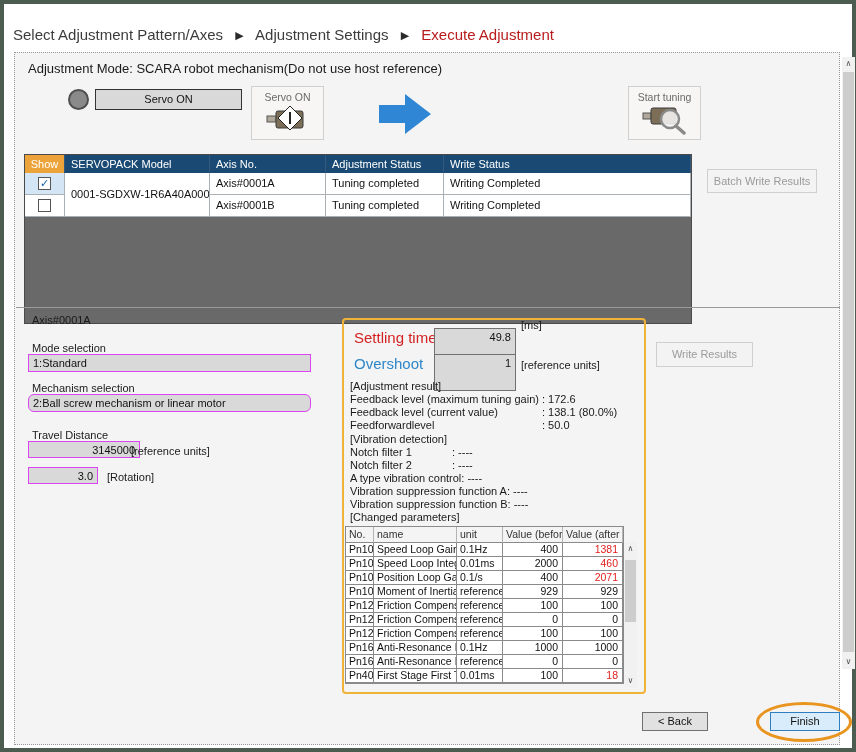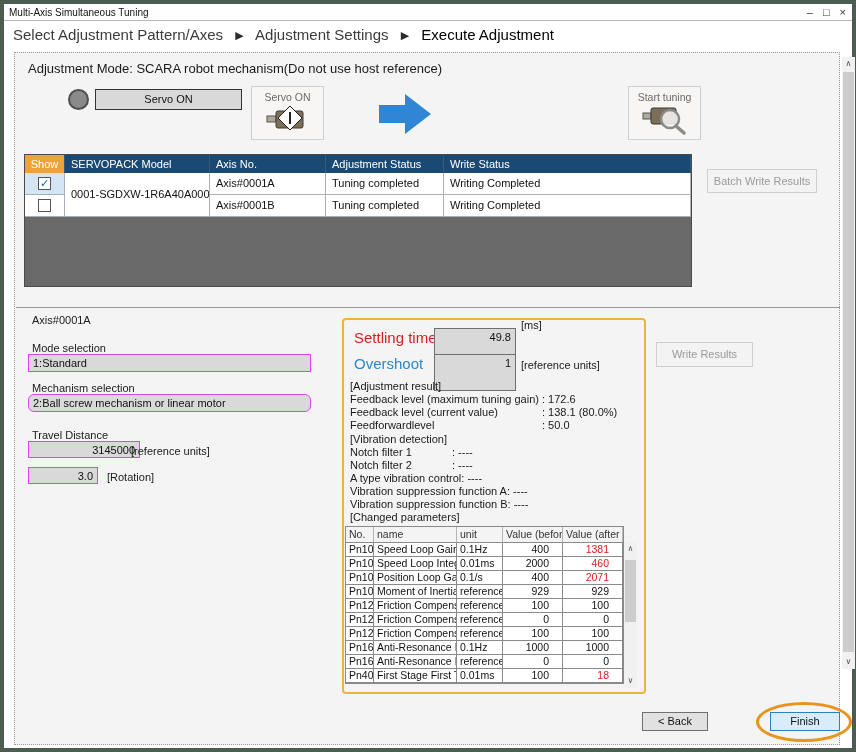--- a/index.html
+++ b/index.html
@@ -5,35 +5,35 @@
   * { box-sizing: border-box; margin: 0; padding: 0; }
   body { font-family: "Liberation Sans", sans-serif; background:#4d5c50; }
   .canvas { position:relative; width:856px; height:752px; background:#4d5c50; overflow:hidden; }
   .window { position:absolute; left:4px; top:4px; width:848px; height:744px; background:#ffffff; }
   .titlebar { position:absolute; left:0; top:0; width:100%; height:17px; background:#fff; border-bottom:1px solid #b8b8b8; font-size:10px; color:#111; }
   .titlebar .t { position:absolute; left:5px; top:3px; }
   .win-controls { position:absolute; right:6px; top:2px; display:flex; gap:10px; font-size:11px; color:#333; }
   .win-controls span { cursor:default; line-height:13px; }
   .breadcrumb { position:absolute; left:9px; top:22px; font-size:15px; color:#3c3c3c; white-space:nowrap; }
   .breadcrumb .sep { color:#2b2b2b; font-size:11px; margin:0 8px; vertical-align:1px; }
-  .breadcrumb .active { color:#000000; }
+  .breadcrumb .active { color:#b91c1c; }
   .content { position:absolute; left:10px; top:48px; width:826px; height:693px; border:1px dotted #999; background:#f4f4f4; }
   .adj-mode { position:absolute; left:24px; top:57px; font-size:13px; color:#1a1a1a; }
 
   
   .led { position:absolute; left:64px; top:85px; width:21px; height:21px; border-radius:50%; background:#8a8a8a; border:2px solid #4f4f4f; }
   .servo-bar { position:absolute; left:91px; top:85px; width:147px; height:21px; background:#d9d9d9; border:1px solid #333; font-size:11px; color:#111; text-align:center; line-height:19px; }
   .icon-btn { position:absolute; width:73px; height:54px; background:#f7f6f5; border:1px solid #cfcfcf; text-align:center; }
   .icon-btn .lbl { display:block; font-size:10.5px; color:#6a6a6a; margin-top:4px; }
   .servo-btn { left:247px; top:82px; }
   .start-btn { left:624px; top:82px; }
   .arrow-wrap { position:absolute; left:375px; top:88px; }
 
   
-  .axes-wrap { position:absolute; left:20px; top:150px; width:668px; height:133px; background:#696969; border:1px solid #4a4a4a; }
+  .axes-wrap { position:absolute; left:20px; top:150px; width:668px; height:170px; background:#696969; border:1px solid #4a4a4a; }
   .axes-grid { display:grid; grid-template-columns:40px 145px 116px 118px 1fr; grid-template-rows:18px 22px 22px; }
   .ah { background:#1a4a73; color:#fff; font-size:11px; line-height:18px; padding-left:6px; border-right:1px solid #33597d; white-space:nowrap; overflow:hidden; }
   .ah.show { background:#eca33a; text-align:center; padding-left:0; }
   .ac { background:#fff; font-size:11px; color:#111; line-height:21px; padding-left:6px; border-right:1px solid #a9b0b6; border-bottom:1px solid #a9b0b6; white-space:nowrap; overflow:hidden; }
   .ac.cbcell { display:flex; align-items:center; justify-content:center; padding-left:0; }
   .ac.sel { background:#d4e6f6; }
   .ac.model { grid-row:2/4; grid-column:2; display:flex; align-items:center; }
   .checkbox { width:13px; height:13px; background:#fff; border:1px solid #555; font-size:11px; line-height:11px; text-align:center; color:#1160a8; }
   .batch-btn { position:absolute; left:703px; top:165px; width:110px; height:24px; background:#f3f3f3; border:1px solid #cfcfcf; font-size:11px; color:#9a9a9a; text-align:center; line-height:22px; }
 
@@ -54,21 +54,21 @@
   .txtblock { position:absolute; left:346px; font-size:11px; color:#1a1a1a; line-height:13px; white-space:nowrap; }
   .txtblock .row { display:flex; }
   .txtblock .row .l { display:inline-block; }
   .resblock .row .l { min-width:192px; }
   .vibblock .row .l { min-width:102px; }
 
   
   .ptable { position:absolute; left:341px; top:522px; width:279px; background:#fdfdfd; border:1px solid #8a8a8a; display:grid; grid-template-columns:28px 83px 46px 60px 60px; }
   .ph { background:#f4f4f4; font-size:10.5px; color:#333; line-height:15px; height:16px; padding-left:3px; border-right:1px solid #b5b5b5; border-bottom:1px solid #8a8a8a; white-space:nowrap; overflow:hidden; }
   .pc { background:#fff; font-size:10.5px; color:#111; line-height:13px; height:14px; padding-left:3px; border-right:1px solid #8a8a8a; border-bottom:1px solid #8a8a8a; white-space:nowrap; overflow:hidden; }
-  .pc.num { text-align:right; padding-right:13px; padding-left:0; }
+  .pc.num { text-align:right; padding-right:4px; padding-left:0; }
   .val-red { color:#e02020; }
 
   
   .vscroll { position:absolute; background:#f1f1f1; }
   .vscroll .arr { position:absolute; left:0; width:100%; height:14px; font-size:8px; color:#505050; text-align:center; line-height:14px; }
   .vscroll .thumb { position:absolute; left:1px; right:1px; background:#cdcdcd; }
   .main-scroll { left:838px; top:53px; width:13px; height:612px; }
   .param-scroll { left:620px; top:538px; width:13px; height:146px; }
 
   
@@ -77,28 +77,20 @@
   .back-btn { left:638px; top:708px; width:66px; height:19px; background:#e1e1e1; border:1px solid #707070; color:#111; line-height:17px; }
   .finish-btn { left:766px; top:708px; width:70px; height:19px; background:#d9ecfb; border:1px solid #2d7fc1; color:#111; line-height:17px; }
   .finish-ring { position:absolute; left:752px; top:698px; width:96px; height:40px; border:3px solid #e8941f; border-radius:50%; pointer-events:none; }
 </style>
 </head>
 <body>
 
 <div class="canvas">
   <div class="window">
 
-    <div class="titlebar">
-      <span class="t">Multi-Axis Simultaneous Tuning</span>
-      <div class="win-controls">
-        <span>–</span>
-        <span>□</span>
-        <span>×</span>
-      </div>
-    </div>
 
     <div class="breadcrumb">
       <span>Select Adjustment Pattern/Axes</span>
       <span class="sep">▶</span>
       <span>Adjustment Settings</span>
       <span class="sep">▶</span>
       <span class="active">Execute Adjustment</span>
     </div>
 
     <div class="content"></div>

